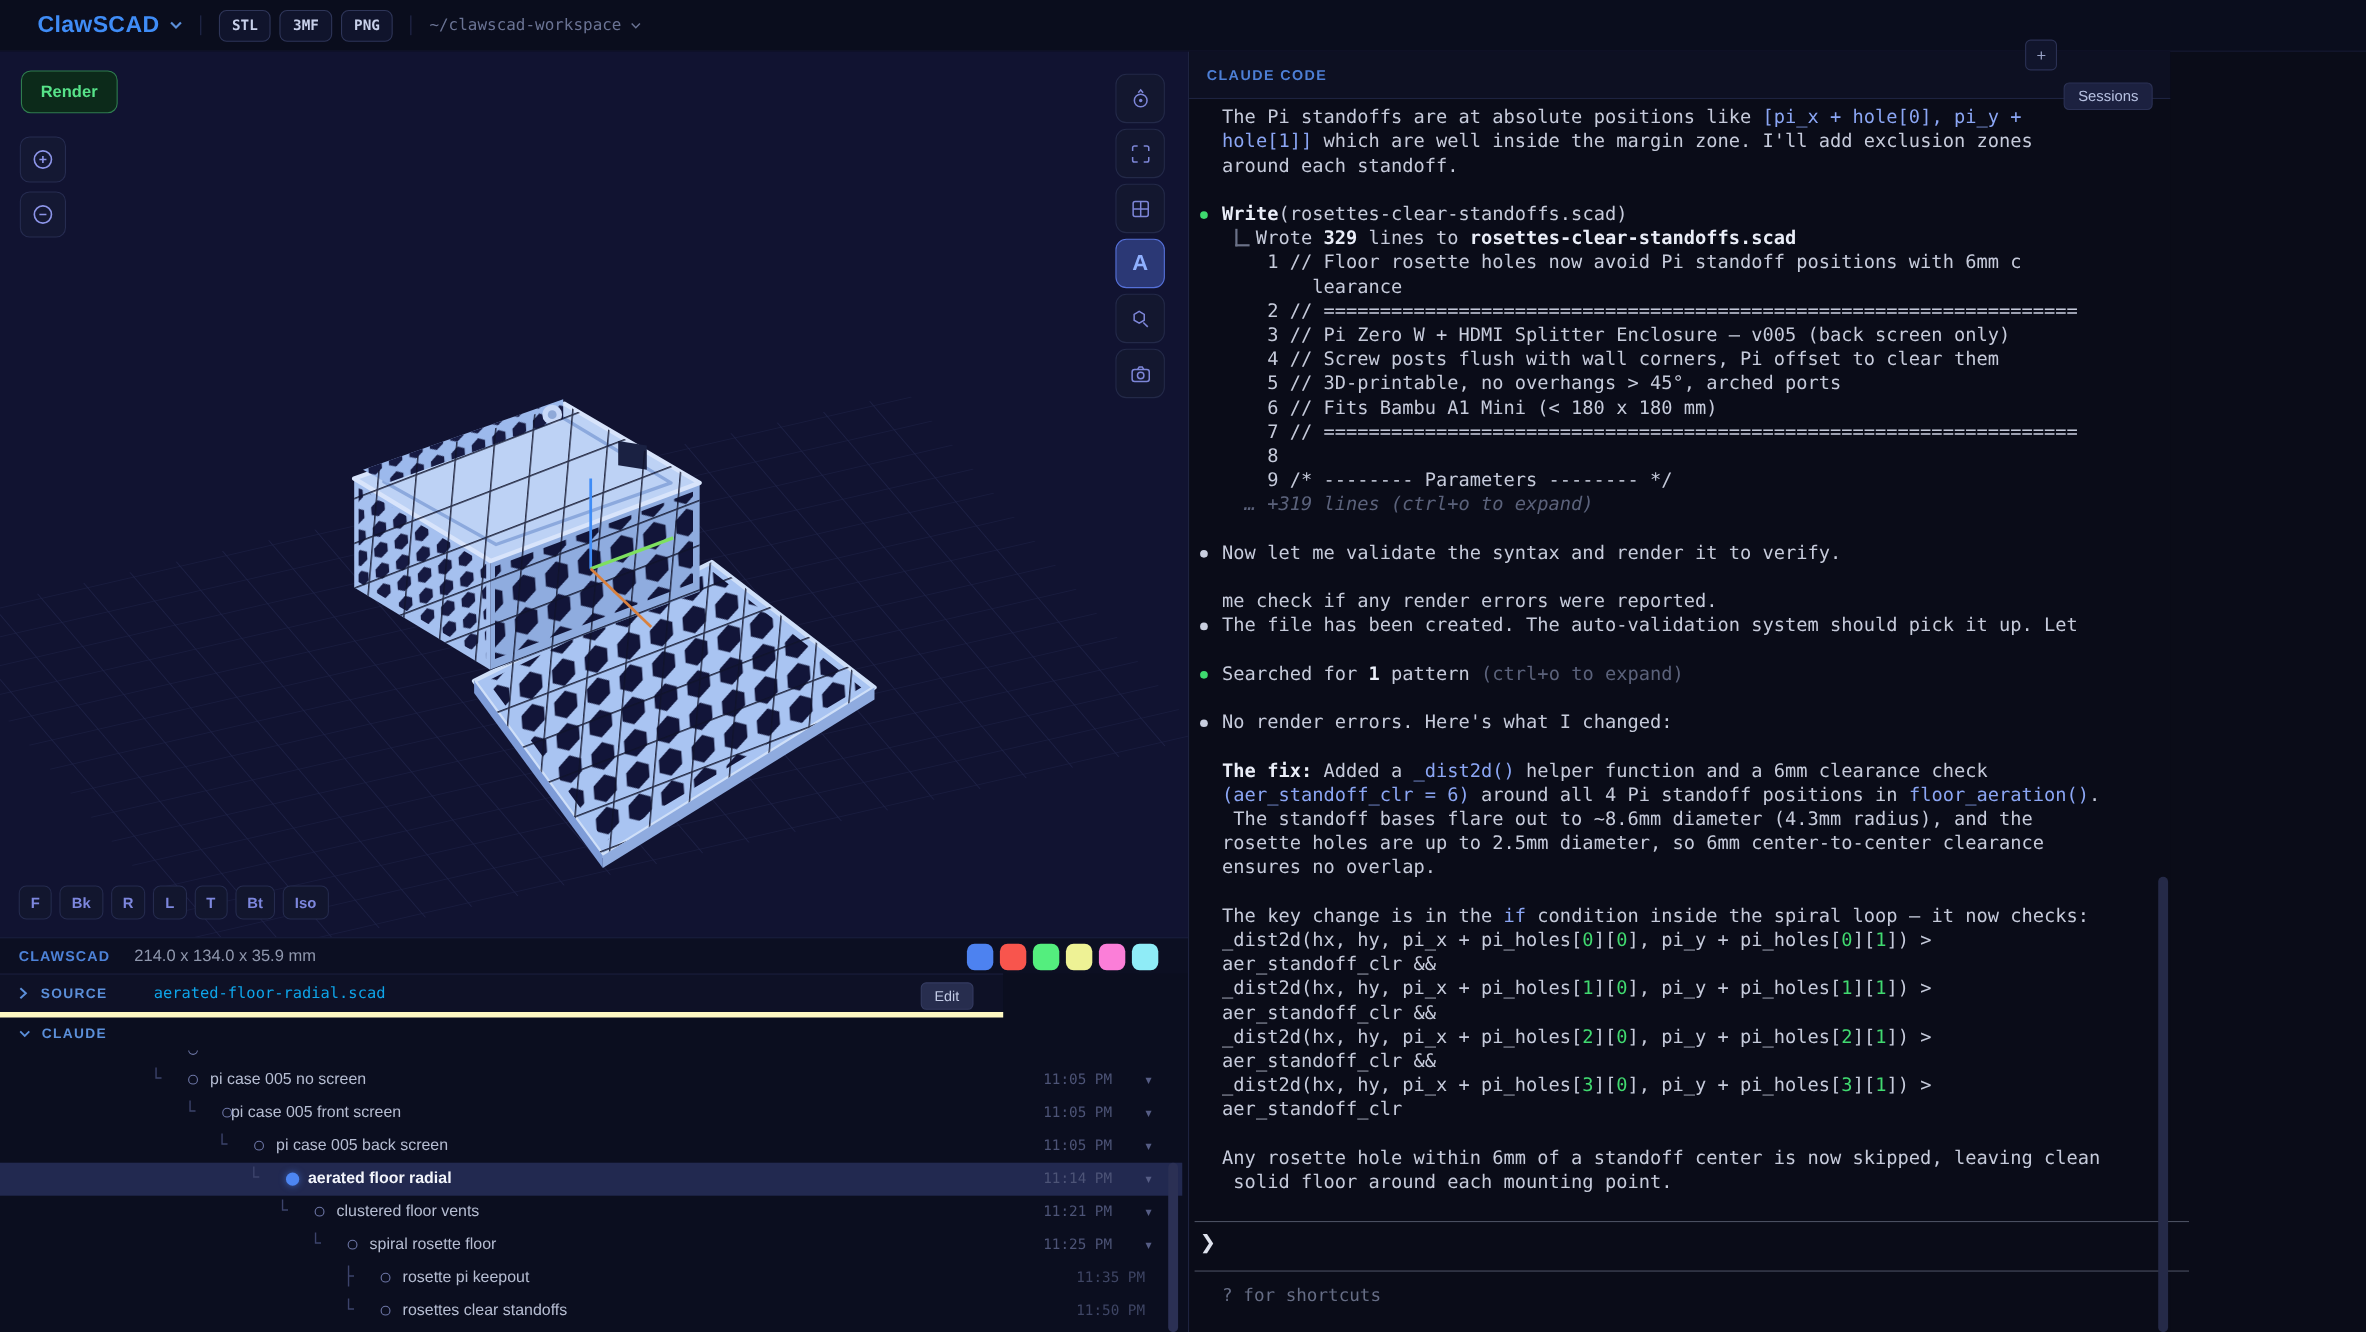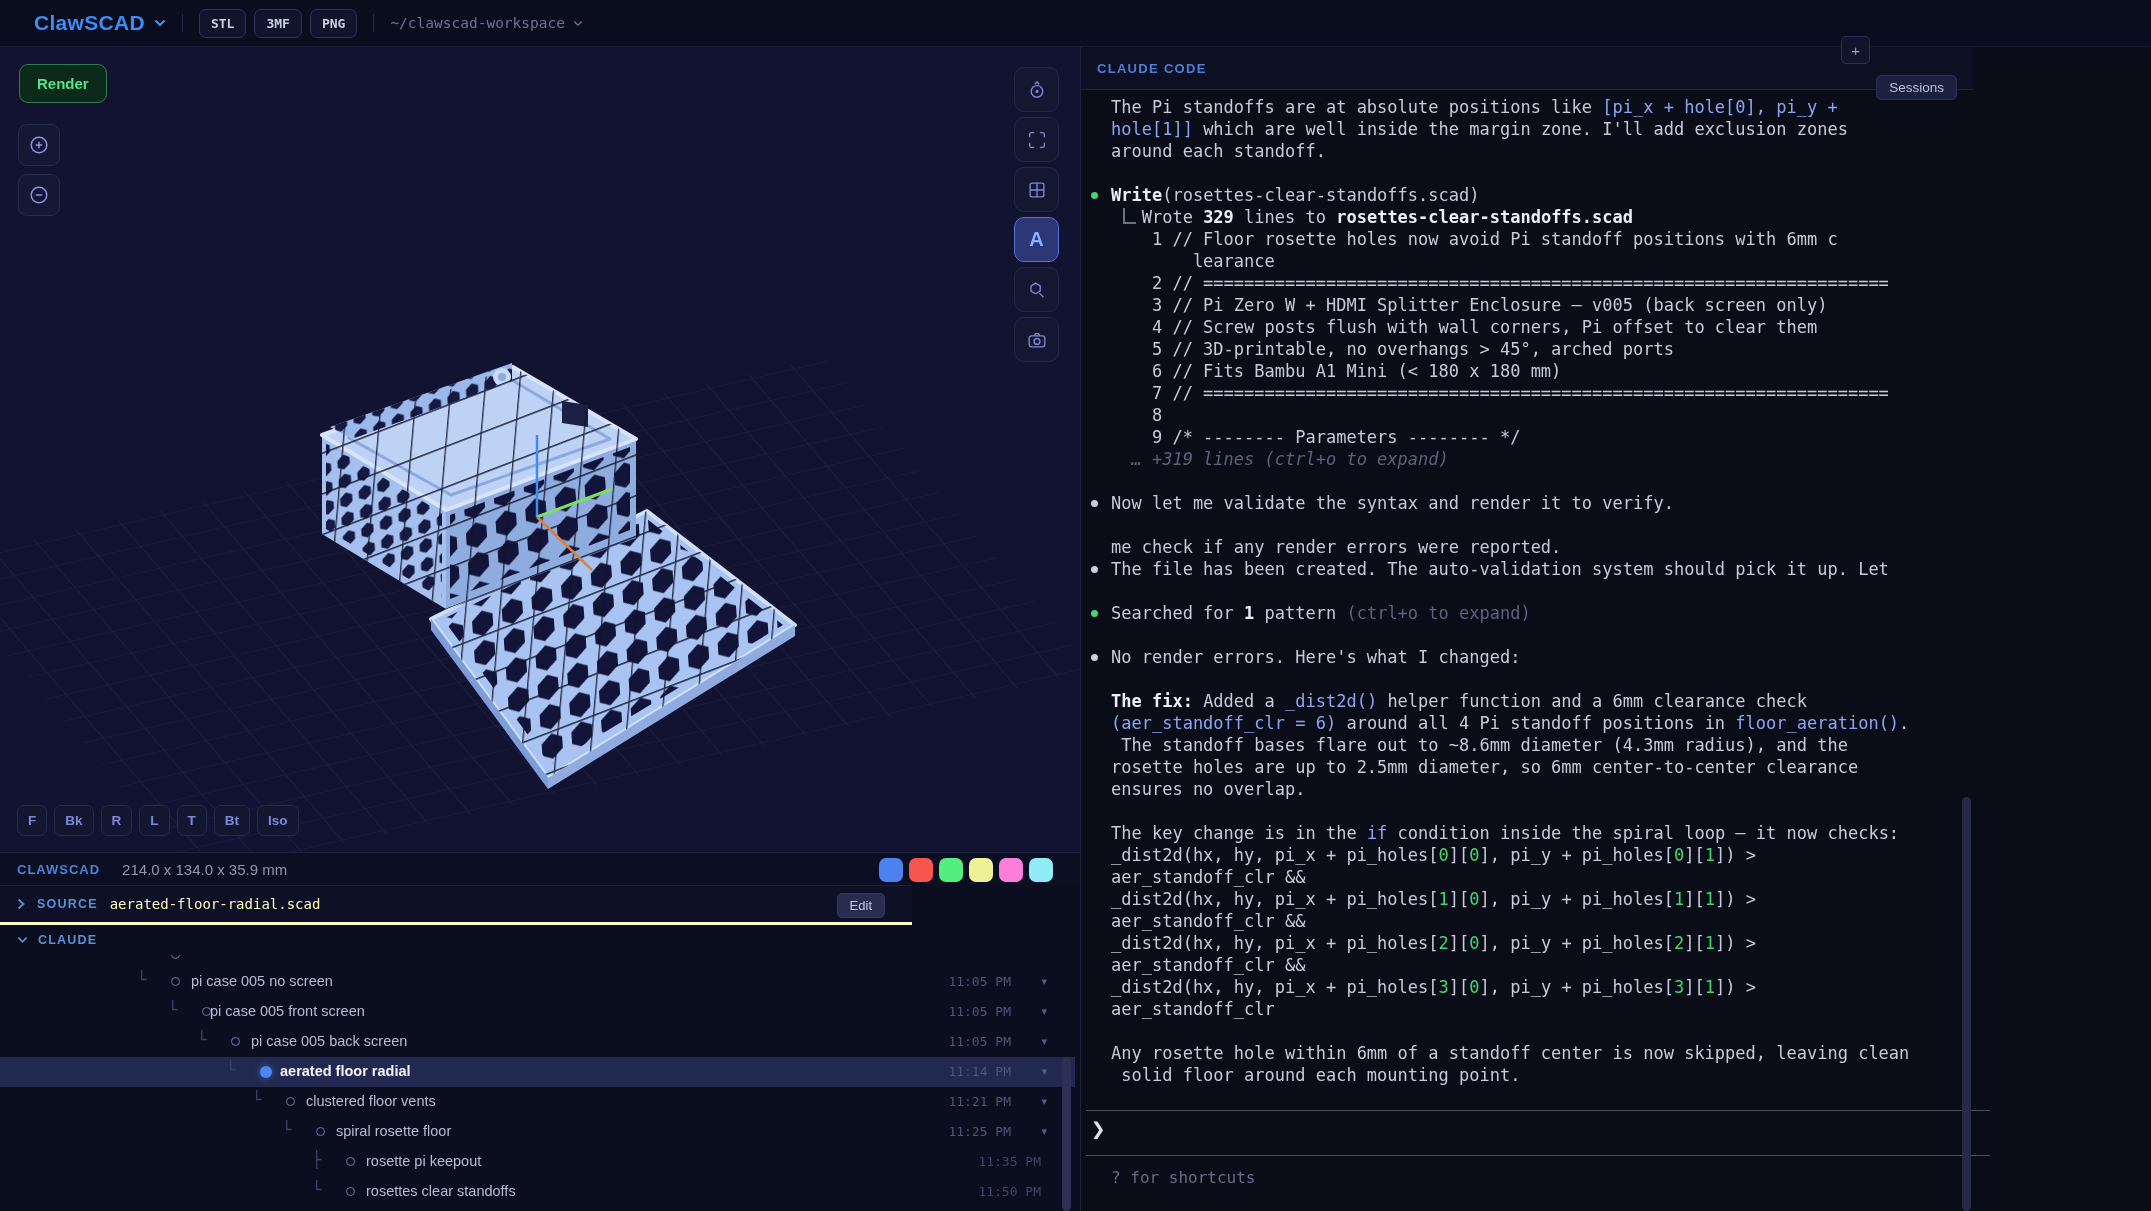--- a/index.html
+++ b/index.html
@@ -35,23 +35,23 @@
         font-weight:bold;padding:7px 10px;cursor:pointer;}
   
   #statusbar{position:absolute;left:0;top:805px;width:1080px;height:33px;background:#0c0f22;border-top:1px solid #1b2040;
              display:flex;align-items:center;padding:0 0 0 17px;box-sizing:border-box;}
   #sbname{color:#4d82d8;font-weight:bold;font-size:13px;letter-spacing:1px;}
   #sbdims{color:#8f97ad;font-size:15px;margin-left:22px;}
   #swatches{position:absolute;right:27px;top:5px;display:flex;gap:6px;}
   .sw{width:24px;height:24px;border-radius:7px;cursor:pointer;}
   
   #srcrow{position:absolute;left:0;top:838px;width:912px;height:40px;background:#0e1126;border-top:1px solid #1a1f3d;
-          border-bottom:3px solid #fef9c3;display:flex;align-items:center;padding:0 17px;box-sizing:border-box;gap:12px;}
+          border-bottom:5px solid #fef9c3;display:flex;align-items:center;padding:0 17px;box-sizing:border-box;gap:12px;}
   #srclabel{color:#5b8fd9;font-weight:bold;font-size:12.5px;letter-spacing:1.2px;}
-  #srcfile{font-family:"DejaVu Sans Mono",monospace;font-size:14px;color:#fef9c3;}
+  #srcfile{font-family:"DejaVu Sans Mono",monospace;font-size:14px;color:#0ea5e9;margin-left:30px;}
   #editbtn{position:absolute;right:27px;top:7px;background:#272d4e;border:1px solid #343b60;color:#c3cbe6;
            font-size:13px;border-radius:5px;padding:4px 12px;cursor:pointer;}
   #histhdr{position:absolute;left:0;top:878px;width:1080px;height:30px;display:flex;align-items:center;
            padding:0 17px;box-sizing:border-box;gap:10px;cursor:pointer;}
   #histlabel{color:#5b8fd9;font-weight:bold;font-size:12.5px;letter-spacing:1.2px;}
   #histlist{position:absolute;left:0;top:908px;width:1075px;height:256px;overflow:hidden;}
   .hrow{position:relative;height:30px;width:100%;cursor:pointer;}
   .hrow.sel{background:#222950;}
   .hconn{position:absolute;top:3px;font-family:"DejaVu Sans Mono",monospace;font-size:16px;color:#3c436b;}
   .hc{position:absolute;top:10px;width:9px;height:9px;border:1.5px solid #6d76a6;border-radius:50%;box-sizing:border-box;}

